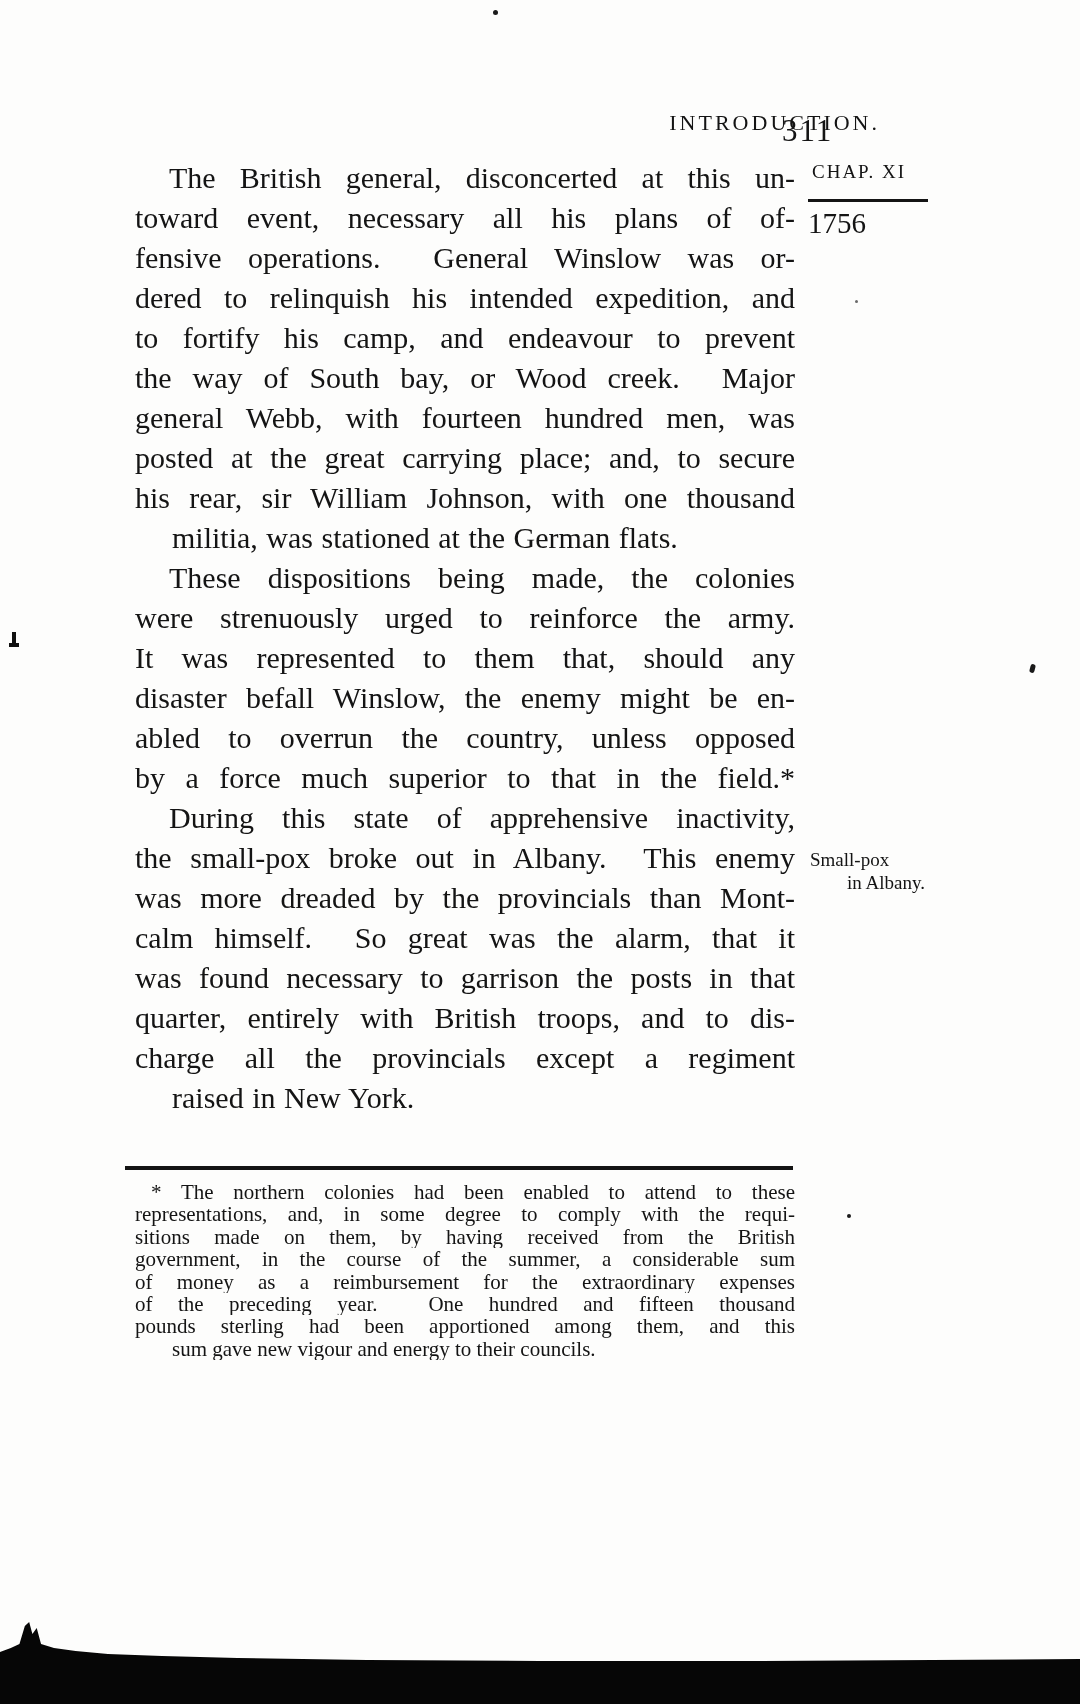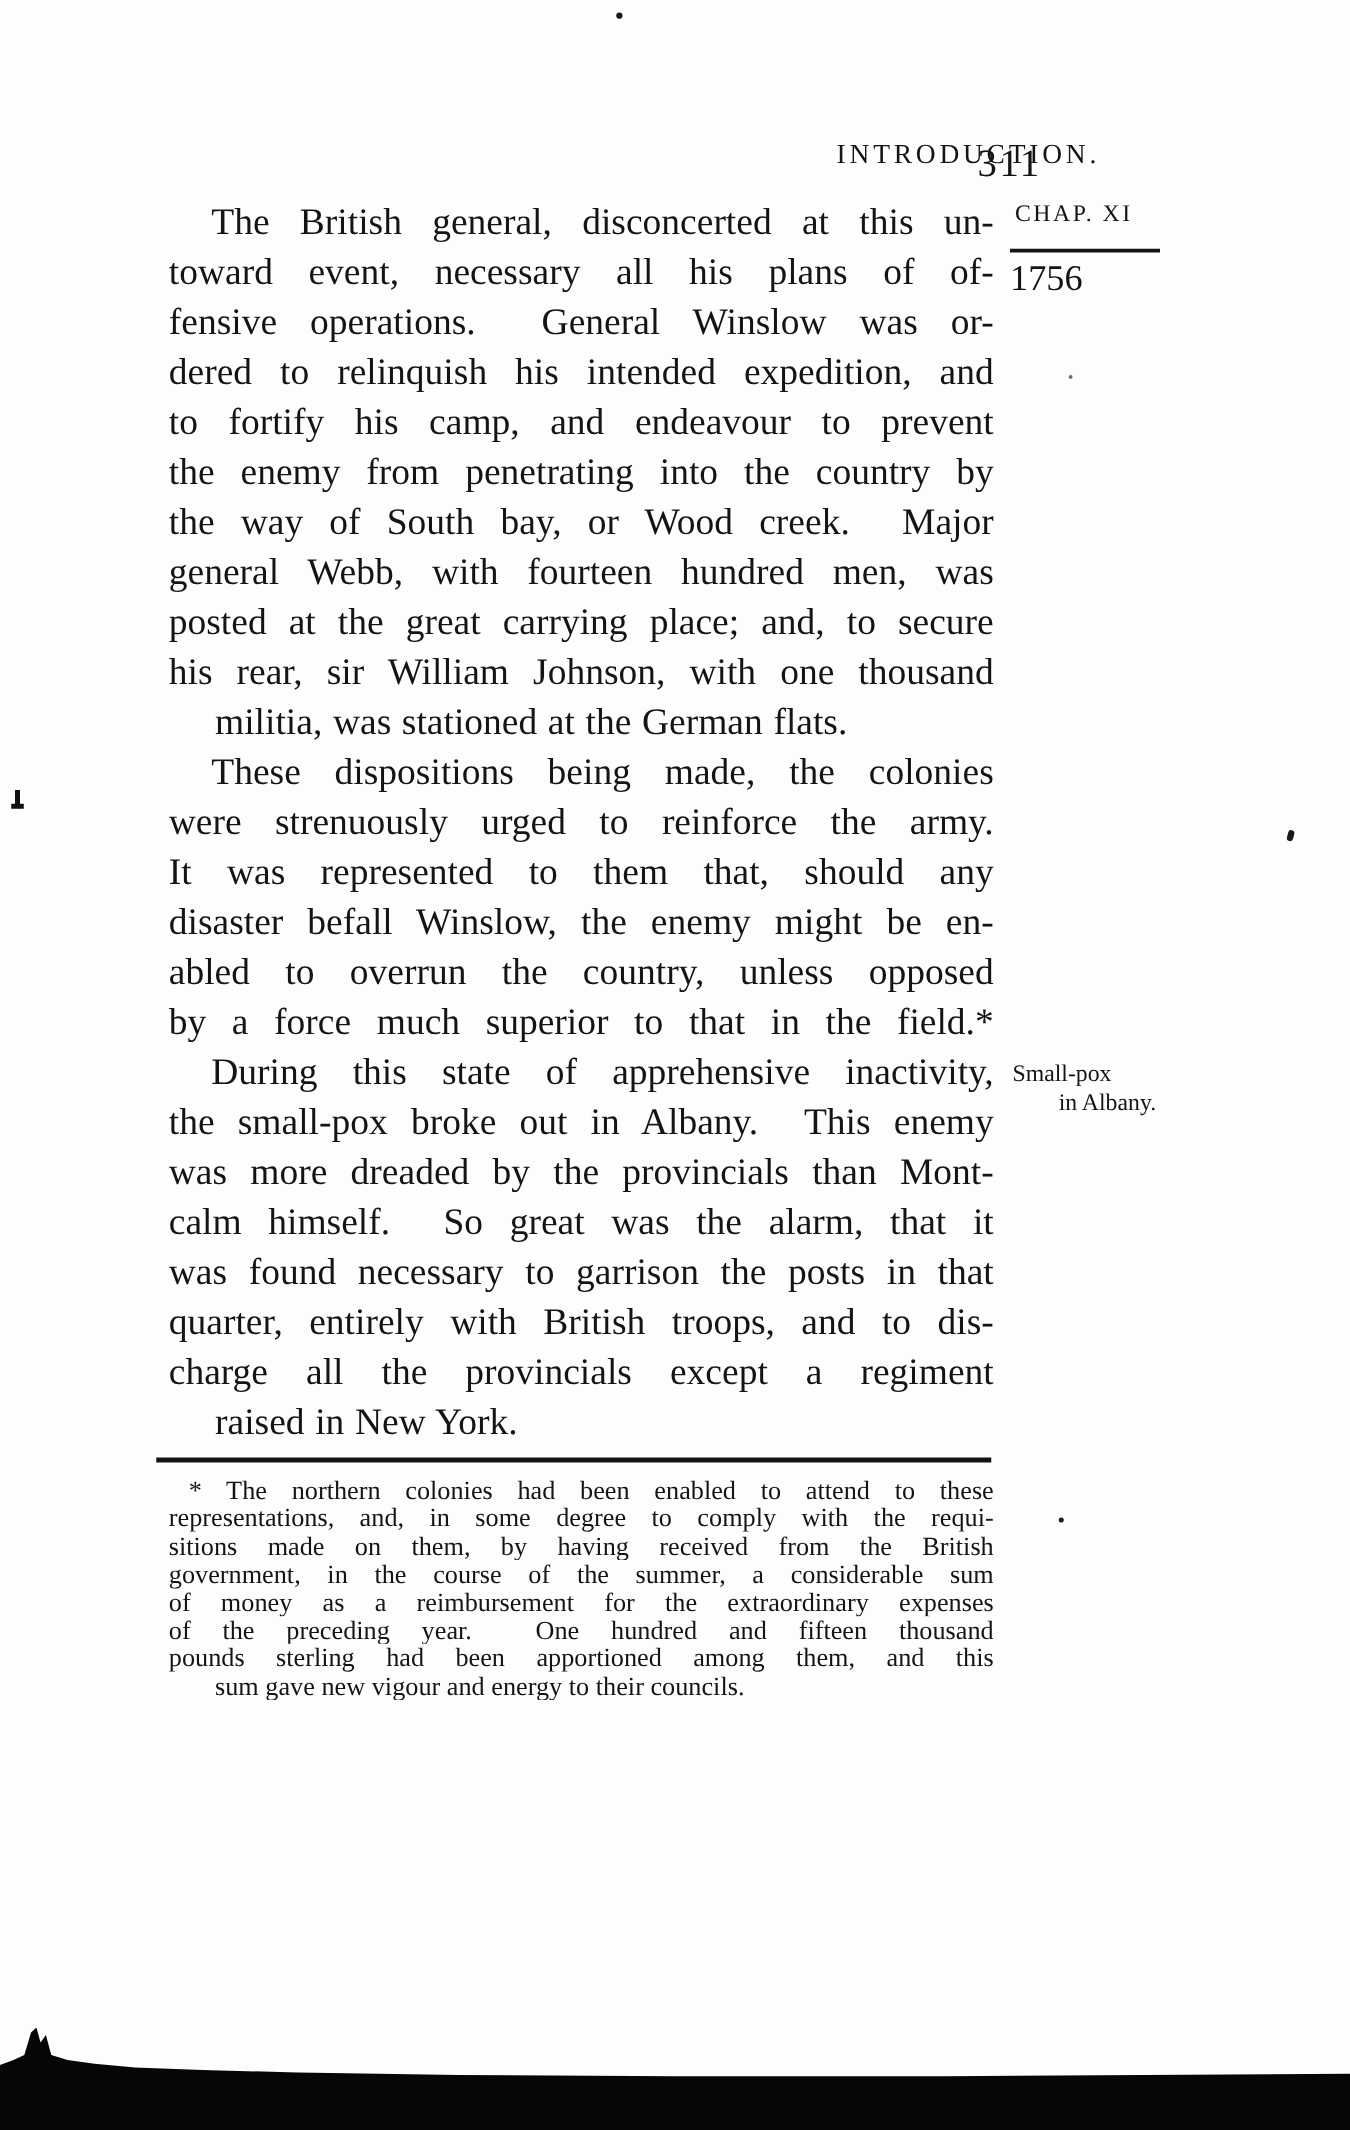--- a/index.html
+++ b/index.html
@@ -96,21 +96,20 @@
       <div class="jline lastline">in Albany.</div>
     </div>
 
   <div id="body-block">
     <div class="para">
         <div class="jline indent">The British general, disconcerted at this un-</div>
         <div class="jline">toward event, necessary all his plans of of-</div>
         <div class="jline">fensive operations.&nbsp; General Winslow was or-</div>
         <div class="jline">dered to relinquish his intended expedition, and</div>
         <div class="jline">to fortify his camp, and endeavour to prevent</div>
-        <div class="jline">the enemy from penetrating into the country by</div>
         <div class="jline">the way of South bay, or Wood creek.&nbsp; Major</div>
         <div class="jline">general Webb, with fourteen hundred men, was</div>
         <div class="jline">posted at the great carrying place; and, to secure</div>
         <div class="jline">his rear, sir William Johnson, with one thousand</div>
         <div class="jline lastline">militia, was stationed at the German flats.</div>
       </div>
     <div class="para">
         <div class="jline indent">These dispositions being made, the colonies</div>
         <div class="jline">were strenuously urged to reinforce the army.</div>
         <div class="jline">It was represented to them that, should any</div>

